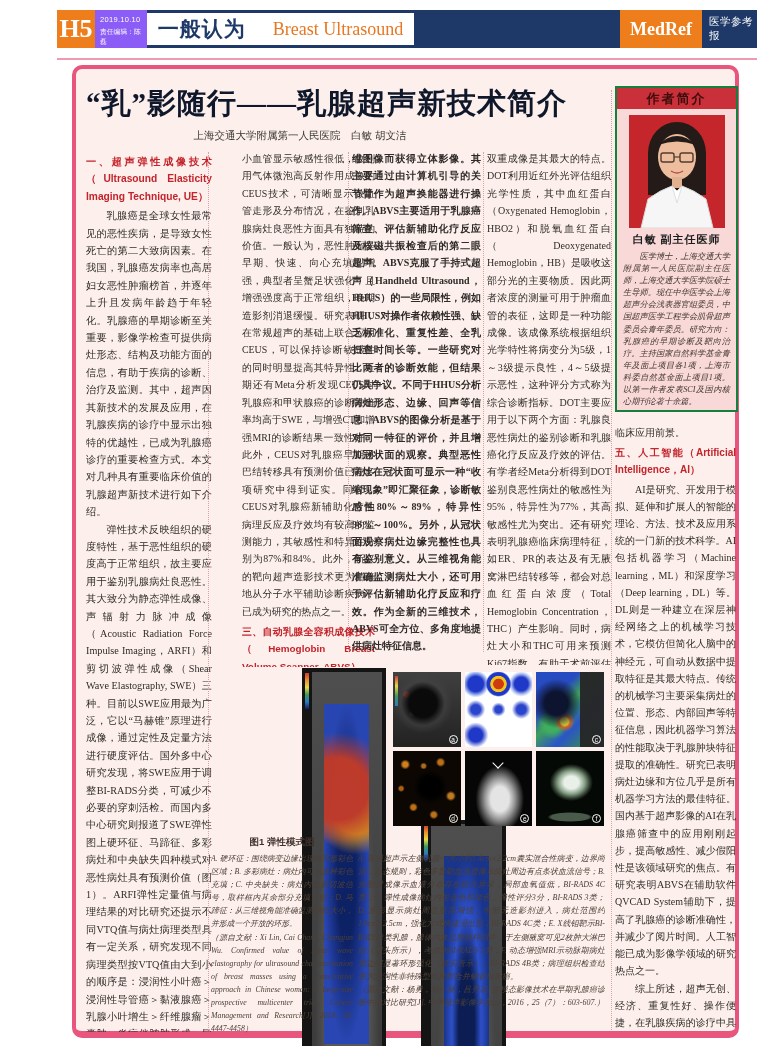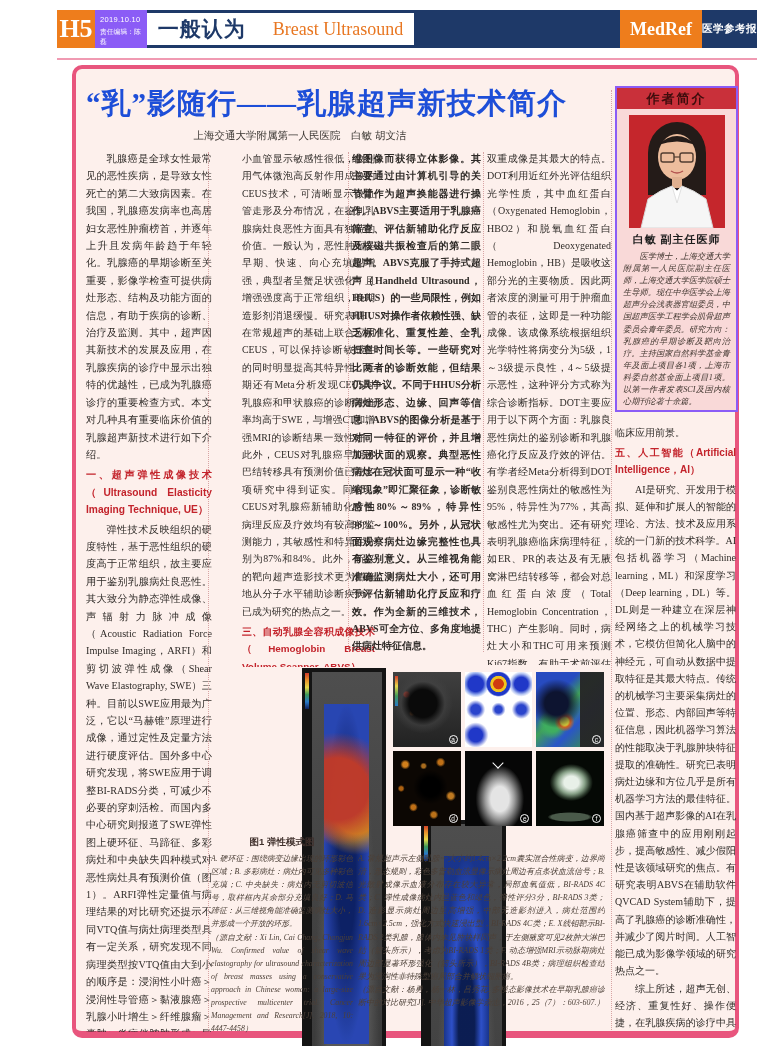--- a/index.html
+++ b/index.html
@@ -13,30 +13,30 @@
   .dateseg { width:52px; background:#8b5cf6; color:#fff; padding:5px 0 0 5px; font-family:"Liberation Sans",sans-serif; }
   .dateseg .date { font-size:7.5px; letter-spacing:.3px; }
   .dateseg .editor { font-size:6.8px; margin-top:3px; }
   .whitepanel { width:267px; background:#fff; border-top:3px solid #1e3968; border-bottom:3px solid #1e3968;
                 display:flex; align-items:center; justify-content:center; gap:7px; }
   .whitepanel .zh { color:#1e3968; font-size:21px; font-weight:bold; letter-spacing:1px; }
   .whitepanel .en { color:#e87722; font-size:18px; font-family:"Liberation Serif",serif;margin-left:20px; }
   .navgap { flex:1; background:#1e3968; }
   .medref { width:82px; background:#ee7d1c; color:#fff; font-family:"Liberation Serif",serif;
             font-size:18px; font-weight:bold; display:flex; align-items:center; justify-content:center; }
-  .papername { width:55px; background:#1e3968; color:#fff; font-size:10.5px; font-weight:bold;
-               display:flex; align-items:center; justify-content:center; letter-spacing:.5px; }
+  .papername { width:55px; background:#1e3968; color:#fff; font-size:10.5px; font-weight:normal;
+               display:flex; align-items:center; justify-content:center; letter-spacing:.5px;padding-left:7px; }
   .rule { position:absolute; left:57px; top:58px; width:700px; height:2px; background:#f09ab2; }
 
   
   .frame { position:absolute; left:72px; top:65px; width:667px; height:973px;
            border:4px solid #e8557d; border-bottom-width:7px; border-radius:10px; background:#fdf0ec; }
 
   .title { position:absolute; left:86px; top:84px; width:428px; text-align:right;
-           font-size:29px; font-weight:bold; color:#1d4ed8; letter-spacing:1px; white-space:nowrap; }
+           font-size:29px; font-weight:bold; color:#0f172a; letter-spacing:1px; white-space:nowrap; }
   .byline { position:absolute; left:86px; top:129px; width:428px; text-align:center;
             font-family:"Liberation Sans",sans-serif; font-size:10.5px; color:#3a3632; }
 
   
   .col { position:absolute; overflow:hidden; font-size:10.2px; line-height:17.4px; color:#2f2b28;
          text-align:justify; text-justify:inter-ideograph; }
   .col1 { left:86px;  top:150px; width:126px; height:882px; }
   .col2 { left:213px; top:150px; width:133px; height:517px; font-size:9.9px;margin-left:29px; }
   .col3 { left:352px; top:150px; width:129px; height:502px; font-size:10px;font-weight:bold; }
   .col4 { left:487px; top:150px; width:124px; height:515px; font-size:10px; }
@@ -46,21 +46,21 @@
 
   .vline { position:absolute; width:0; border-left:1px dotted #d8a4a4; }
   .v1 { left:208px; top:152px; height:878px; }
   .v2a { left:348px; top:152px; height:500px; }
   .v2b { left:355px; top:848px; height:184px; }
   .v3 { left:483px; top:152px; height:500px; }
   .v4 { left:611px; top:90px;  height:940px; }
 
   
   .bio { position:absolute; left:615px; top:86px; width:123px; height:326px;
-         background:#f9d9d8; border:2px solid #8b5cf6; }
+         background:#f9d9d8; border:2px solid #15803d; }
   .bio-h { height:21px; background:#c9303a; color:#3f0d0d; font-family:"Liberation Sans",sans-serif;
            font-weight:bold; font-size:13px; display:flex; align-items:center; justify-content:center; letter-spacing:2px; }
   .photo { width:96px; height:113px; margin:6px auto 4px auto; background:#c5262c; position:relative; overflow:hidden; }
   .bio-name { text-align:center; font-weight:bold; font-size:11px; color:#1c1c1c; letter-spacing:1px; }
   .bio-text { padding:4px 6px 0 6px; font-size:8.2px; line-height:12.1px; color:#40362f;
               font-style:italic; text-align:justify; }
   .bio-text::first-line {}
   .bio-text { text-indent:2em; }
 
   
@@ -154,22 +154,22 @@
     <div class="medref">MedRef</div>
     <div class="papername">医学参考报</div>
   </header>
   <div class="rule"></div>
 
   <div class="frame"></div>
   <h1 class="title">“乳”影随行——乳腺超声新技术简介</h1>
   <div class="byline">上海交通大学附属第一人民医院　白敏 胡文洁</div>
 
   <div class="col col1">
+      <div class="blk heading">一、超声弹性成像技术（Ultrasound Elasticity Imaging Technique, UE）</div>
       <div class="blk para-first">乳腺癌是全球女性最常见的恶性疾病，是导致女性死亡的第二大致病因素。在我国，乳腺癌发病率也高居妇女恶性肿瘤榜首，并逐年上升且发病年龄趋于年轻化。乳腺癌的早期诊断至关重要，影像学检查可提供病灶形态、结构及功能方面的信息，有助于疾病的诊断、治疗及监测。其中，超声因其新技术的发展及应用，在乳腺疾病的诊疗中显示出独特的优越性，已成为乳腺癌诊疗的重要检查方式。本文对几种具有重要临床价值的乳腺超声新技术进行如下介绍。</div>
-      <div class="blk heading">一、超声弹性成像技术（Ultrasound Elasticity Imaging Technique, UE）</div>
       <div class="blk para-first">弹性技术反映组织的硬度特性，基于恶性组织的硬度高于正常组织，故主要应用于鉴别乳腺病灶良恶性。其大致分为静态弹性成像、声辐射力脉冲成像（Acoustic Radiation Force Impulse Imaging，ARFI）和剪切波弹性成像（Shear Wave Elastography, SWE）三种。目前以SWE应用最为广泛，它以“马赫锥”原理进行成像，通过定性及定量方法进行硬度评估。国外多中心研究发现，将SWE应用于调整BI-RADS分类，可减少不必要的穿刺活检。而国内多中心研究则报道了SWE弹性图上硬环征、马蹄征、多彩病灶和中央缺失四种模式对恶性病灶具有预测价值（图1）。ARFI弹性定量值与病理结果的对比研究还提示不同VTQ值与病灶病理类型具有一定关系，研究发现不同病理类型按VTQ值由大到小的顺序是：浸润性小叶癌＞浸润性导管癌＞黏液腺癌＞乳腺小叶增生＞纤维腺瘤＞囊肿＞炎症伴脓肿形成＞导管内乳头状瘤＞脂肪瘤，为临床诊断乳腺疾病提供了一种新的有效方法。</div>
     </div>
   <div class="col col2">
       <div class="blk para-cont">小血管显示敏感性很低，故利用气体微泡高反射作用成像的CEUS技术，可清晰显示微血管走形及分布情况，在鉴别乳腺病灶良恶性方面具有独特的价值。一般认为，恶性肿瘤呈早期、快速、向心充填型增强，典型者呈蟹足状强化，且增强强度高于正常组织，晚期造影剂消退缓慢。研究表明，在常规超声的基础上联合应用CEUS，可以保持诊断敏感性的同时明显提高其特异性。近期还有Meta分析发现CEUS对乳腺癌和甲状腺癌的诊断准确率均高于SWE，与增强CT和增强MRI的诊断结果一致性好。此外，CEUS对乳腺癌早期淋巴结转移具有预测价值已在多项研究中得到证实。同时，CEUS对乳腺癌新辅助化疗的病理反应及疗效均有较高的监测能力，其敏感性和特异性分别为87%和84%。此外，新兴的靶向超声造影技术更为精确地从分子水平辅助诊断疾病，已成为研究的热点之一。</div>
       <div class="blk heading">三、自动乳腺全容积成像技术（Hemoglobin Breast Volume Scanner, ABVS）</div>
     </div>
   <div class="col col3">
       <div class="blk para-cont">维图像而获得立体影像。其主要通过由计算机引导的关节臂作为超声换能器进行操作。ABVS主要适用于乳腺癌筛查、评估新辅助化疗反应及核磁共振检查后的第二眼超声。ABVS克服了手持式超声（Handheld Ultrasound，HHUS）的一些局限性，例如HHUS对操作者依赖性强、缺乏标准化、重复性差、全乳扫查时间长等。一些研究对比两者的诊断效能，但结果仍具争议。不同于HHUS分析病灶形态、边缘、回声等信息，ABVS的图像分析是基于对同一特征的评价，并且增加冠状面的观察。典型恶性病灶在冠状面可显示一种“收缩现象”即汇聚征象，诊断敏感性80%～89%，特异性96%～100%。另外，从冠状面观察病灶边缘完整性也具有鉴别意义。从三维视角能准确监测病灶大小，还可用于评估新辅助化疗反应和疗效。作为全新的三维技术，ABVS可全方位、多角度地提供病灶特征信息。</div>
     </div>
   <div class="col col4">

